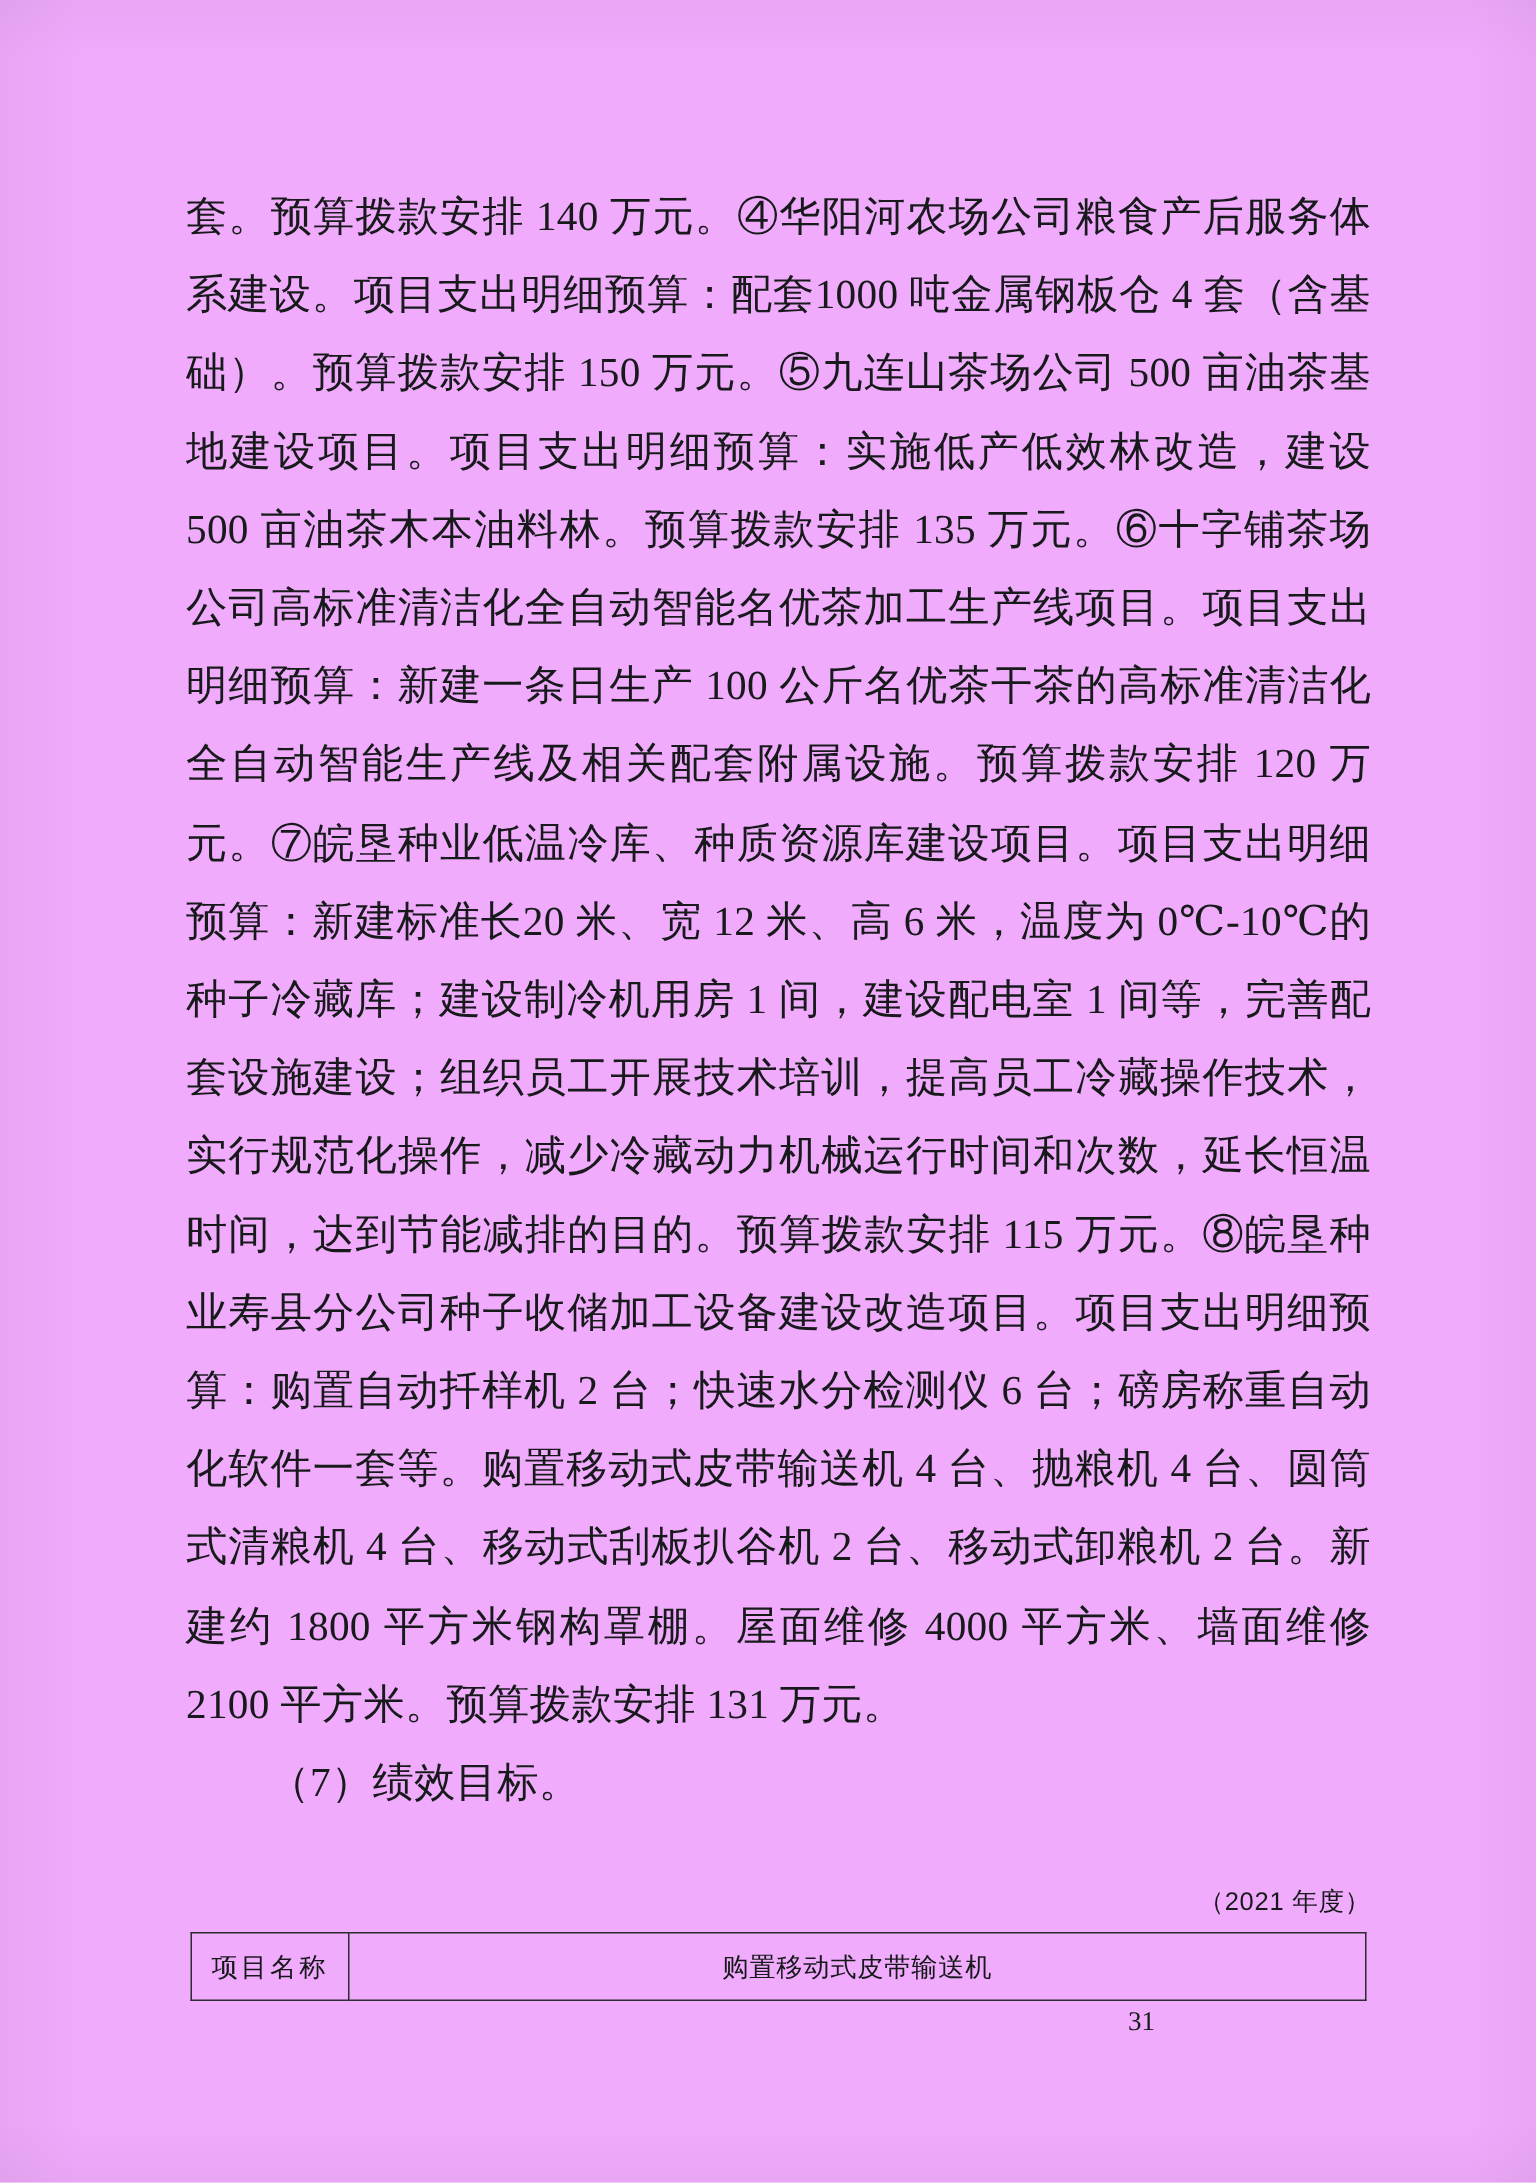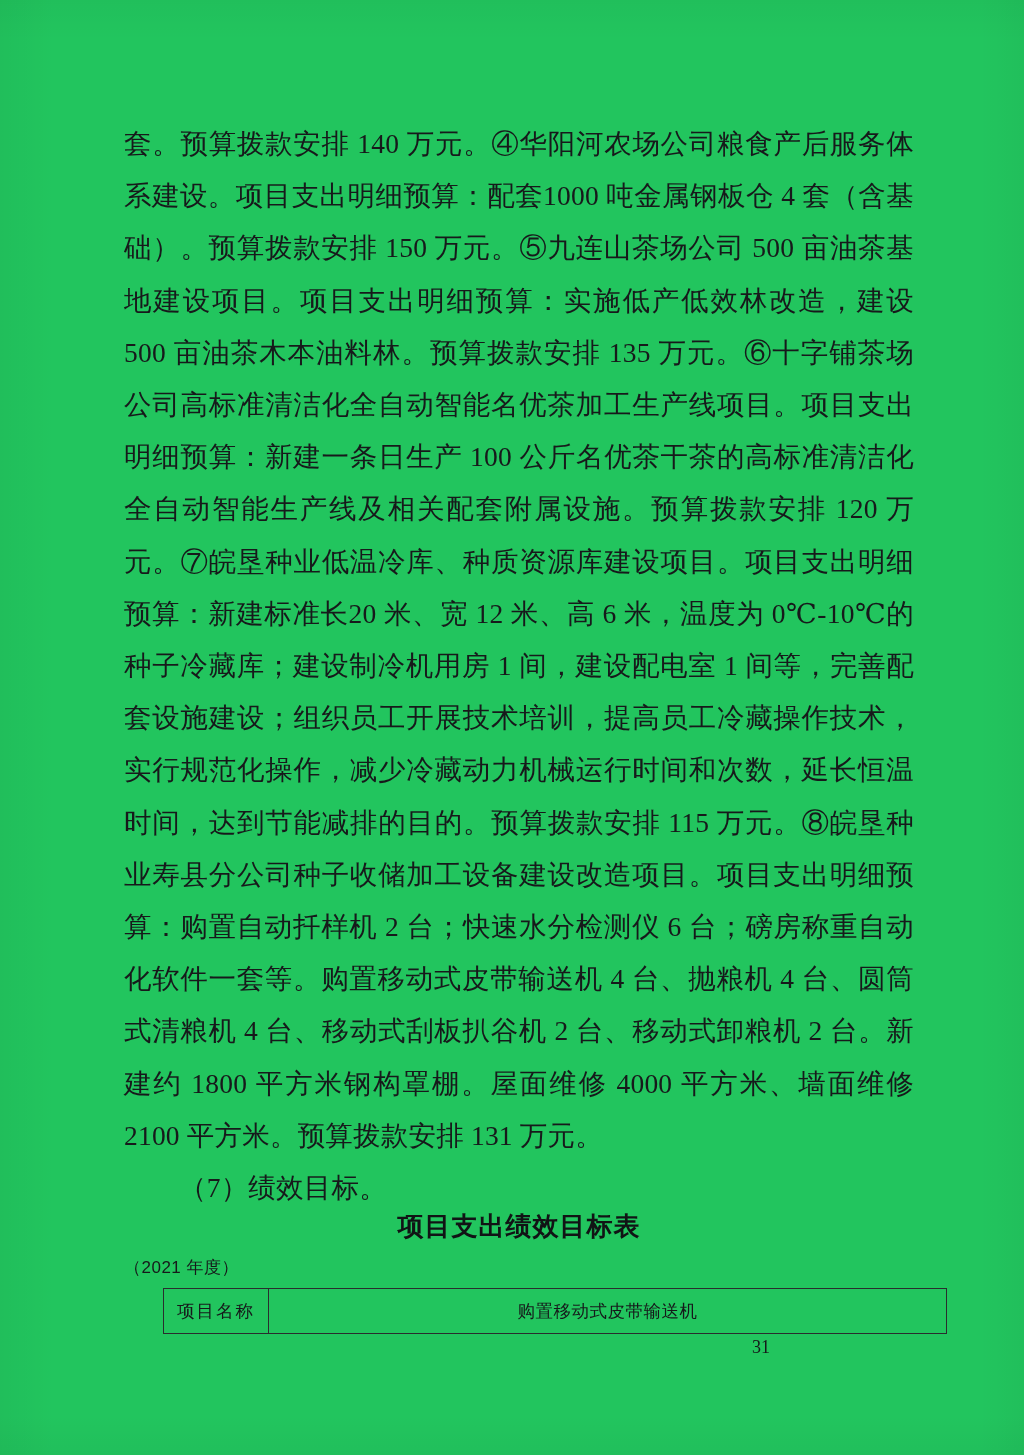--- a/index.html
+++ b/index.html
@@ -13,21 +13,21 @@
     position: relative;
     font-family: "Liberation Serif", "DejaVu Serif", serif;
     color: #16181a;
     overflow: hidden;
   }
   .page {
     position: absolute;
     left: 0; top: 0;
     width: 1024px;
     height: 1455px;
-    background: #22c55e;
+    background: #f0abfc;
   }
   
   .page::before {
     content: "";
     position: absolute;
     inset: 0;
     background:
       linear-gradient(to right, rgba(0,0,0,0.035), rgba(0,0,0,0) 55px),
       linear-gradient(to left, rgba(0,0,0,0.03), rgba(0,0,0,0) 45px),
       linear-gradient(to bottom, rgba(0,0,0,0.03), rgba(0,0,0,0) 40px),
@@ -62,34 +62,33 @@
     font-weight: bold;
     font-family: "Liberation Sans", "DejaVu Sans", sans-serif;
     letter-spacing: 1px;
     color: #111315;
   }
   .table-subtitle {
     position: absolute;
     left: 124px;
     top: 1256px;
     width: 790px;
-    text-align: left;
+    text-align: right;
     font-size: 17px;
     font-family: "Liberation Sans", "DejaVu Sans", sans-serif;
     letter-spacing: 0.5px;
     color: #16181a;
   }
   .perf-table {
     position: absolute;
     left: 127px;
     top: 1288px;
     width: 784px;
     border-collapse: collapse;
     table-layout: fixed;
-    margin-left: 36px;
   }
   .perf-table td {
     border: 1.3px solid #2a2c2e;
     height: 40px;
     font-size: 17.5px;
     font-family: "Liberation Sans", "DejaVu Sans", sans-serif;
     color: #16181a;
     text-align: center;
     vertical-align: middle;
     padding: 2px 4px;
@@ -115,21 +114,20 @@
 </head>
 <body>
 
 <div class="page">
 
   <div class="body-text">
     <p>套。预算拨款安排 140 万元。④华阳河农场公司粮食产后服务体系建设。项目支出明细预算：配套1000 吨金属钢板仓 4 套（含基础）。预算拨款安排 150 万元。⑤九连山茶场公司 500 亩油茶基地建设项目。项目支出明细预算：实施低产低效林改造，建设 500 亩油茶木本油料林。预算拨款安排 135 万元。⑥十字铺茶场公司高标准清洁化全自动智能名优茶加工生产线项目。项目支出明细预算：新建一条日生产 100 公斤名优茶干茶的高标准清洁化全自动智能生产线及相关配套附属设施。预算拨款安排 120 万元。⑦皖垦种业低温冷库、种质资源库建设项目。项目支出明细预算：新建标准长20 米、宽 12 米、高 6 米，温度为 0℃-10℃的种子冷藏库；建设制冷机用房 1 间，建设配电室 1 间等，完善配套设施建设；组织员工开展技术培训，提高员工冷藏操作技术，实行规范化操作，减少冷藏动力机械运行时间和次数，延长恒温时间，达到节能减排的目的。预算拨款安排 115 万元。⑧皖垦种业寿县分公司种子收储加工设备建设改造项目。项目支出明细预算：购置自动扦样机 2 台；快速水分检测仪 6 台；磅房称重自动化软件一套等。购置移动式皮带输送机 4 台、抛粮机 4 台、圆筒式清粮机 4 台、移动式刮板扒谷机 2 台、移动式卸粮机 2 台。新建约 1800 平方米钢构罩棚。屋面维修 4000 平方米、墙面维修 2100 平方米。预算拨款安排 131 万元。</p>
     <p class="para-indent">（7）绩效目标。</p>
   </div>
 
-  <div class="table-title">项目支出绩效目标表</div>
   <div class="table-subtitle">（2021 年度）</div>
 
   <table class="perf-table">
     <tbody>
       <tr>
         <td class="label-cell">项目名称</td>
         <td>购置移动式皮带输送机</td>
       </tr>
     </tbody>
   </table>

